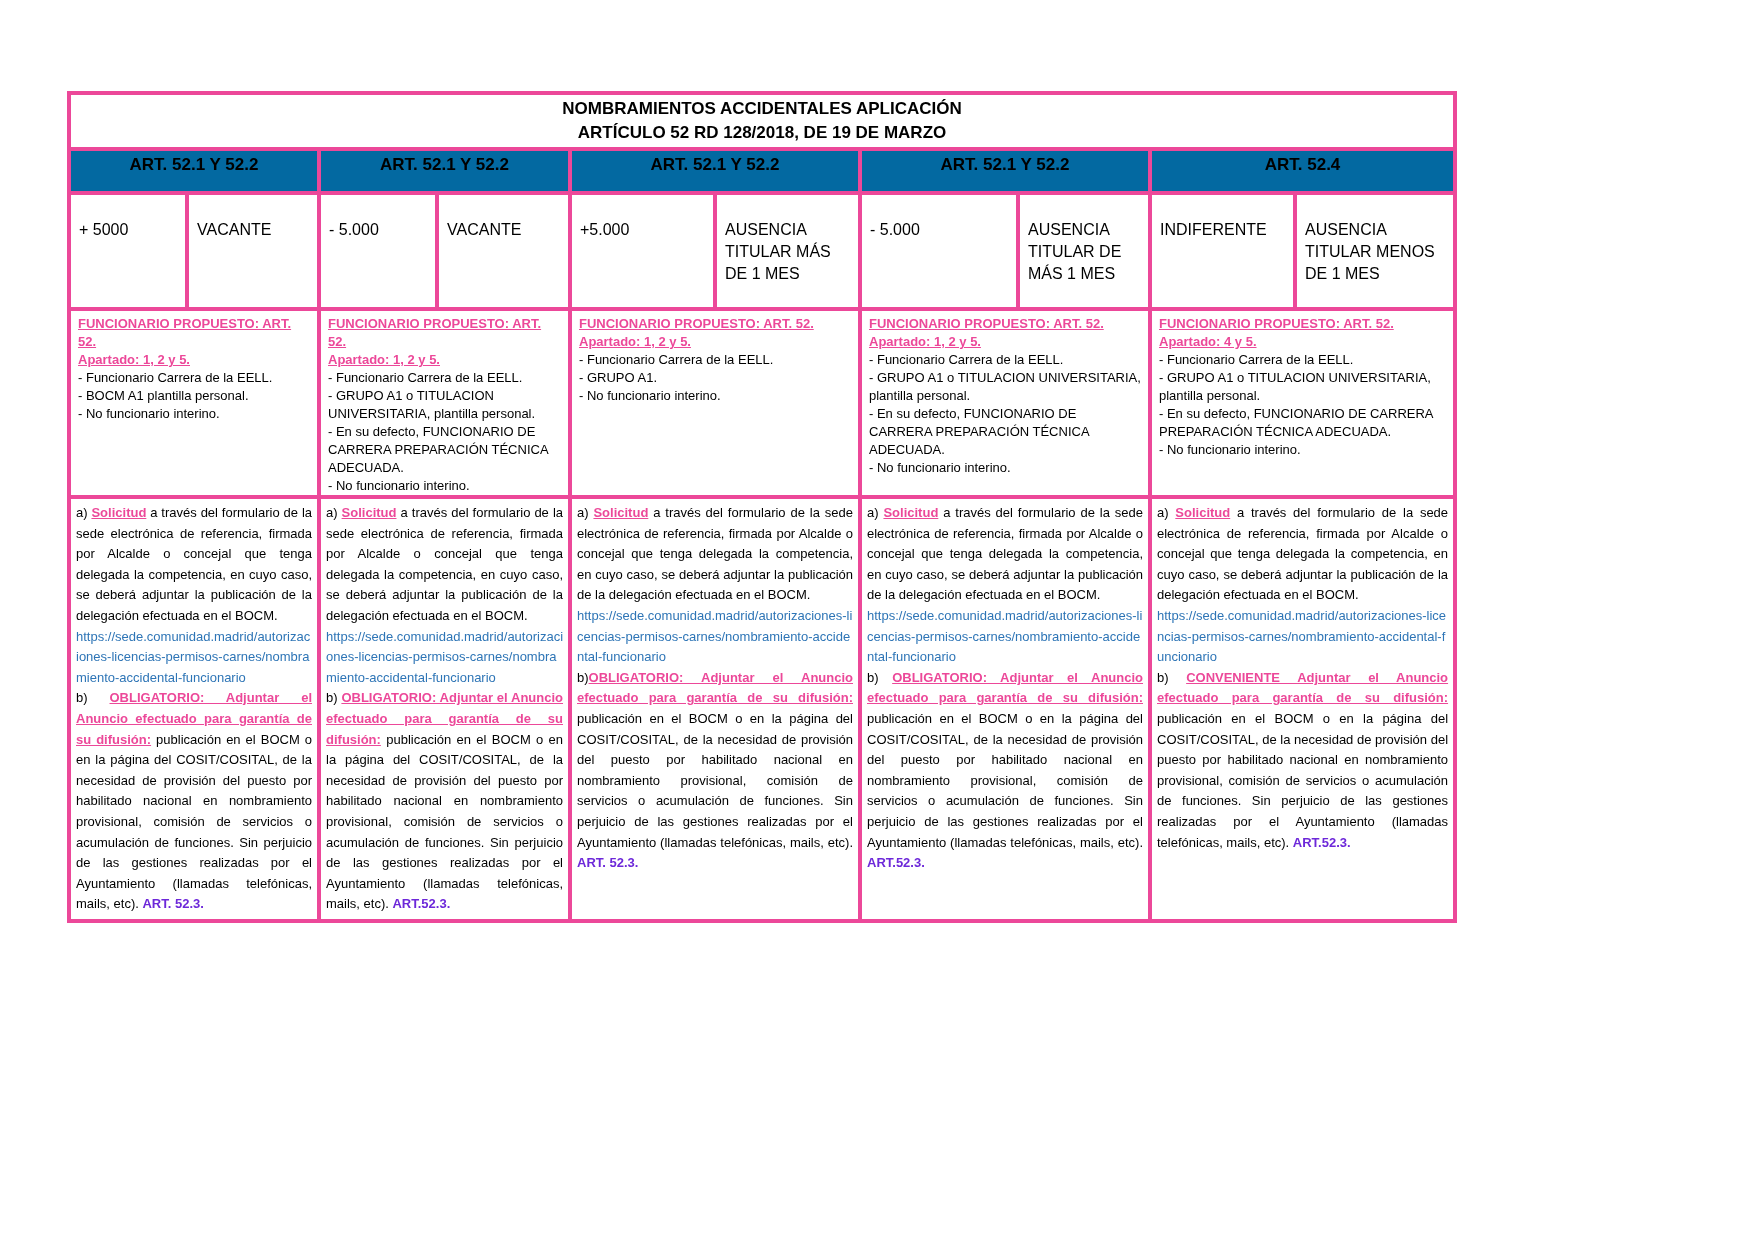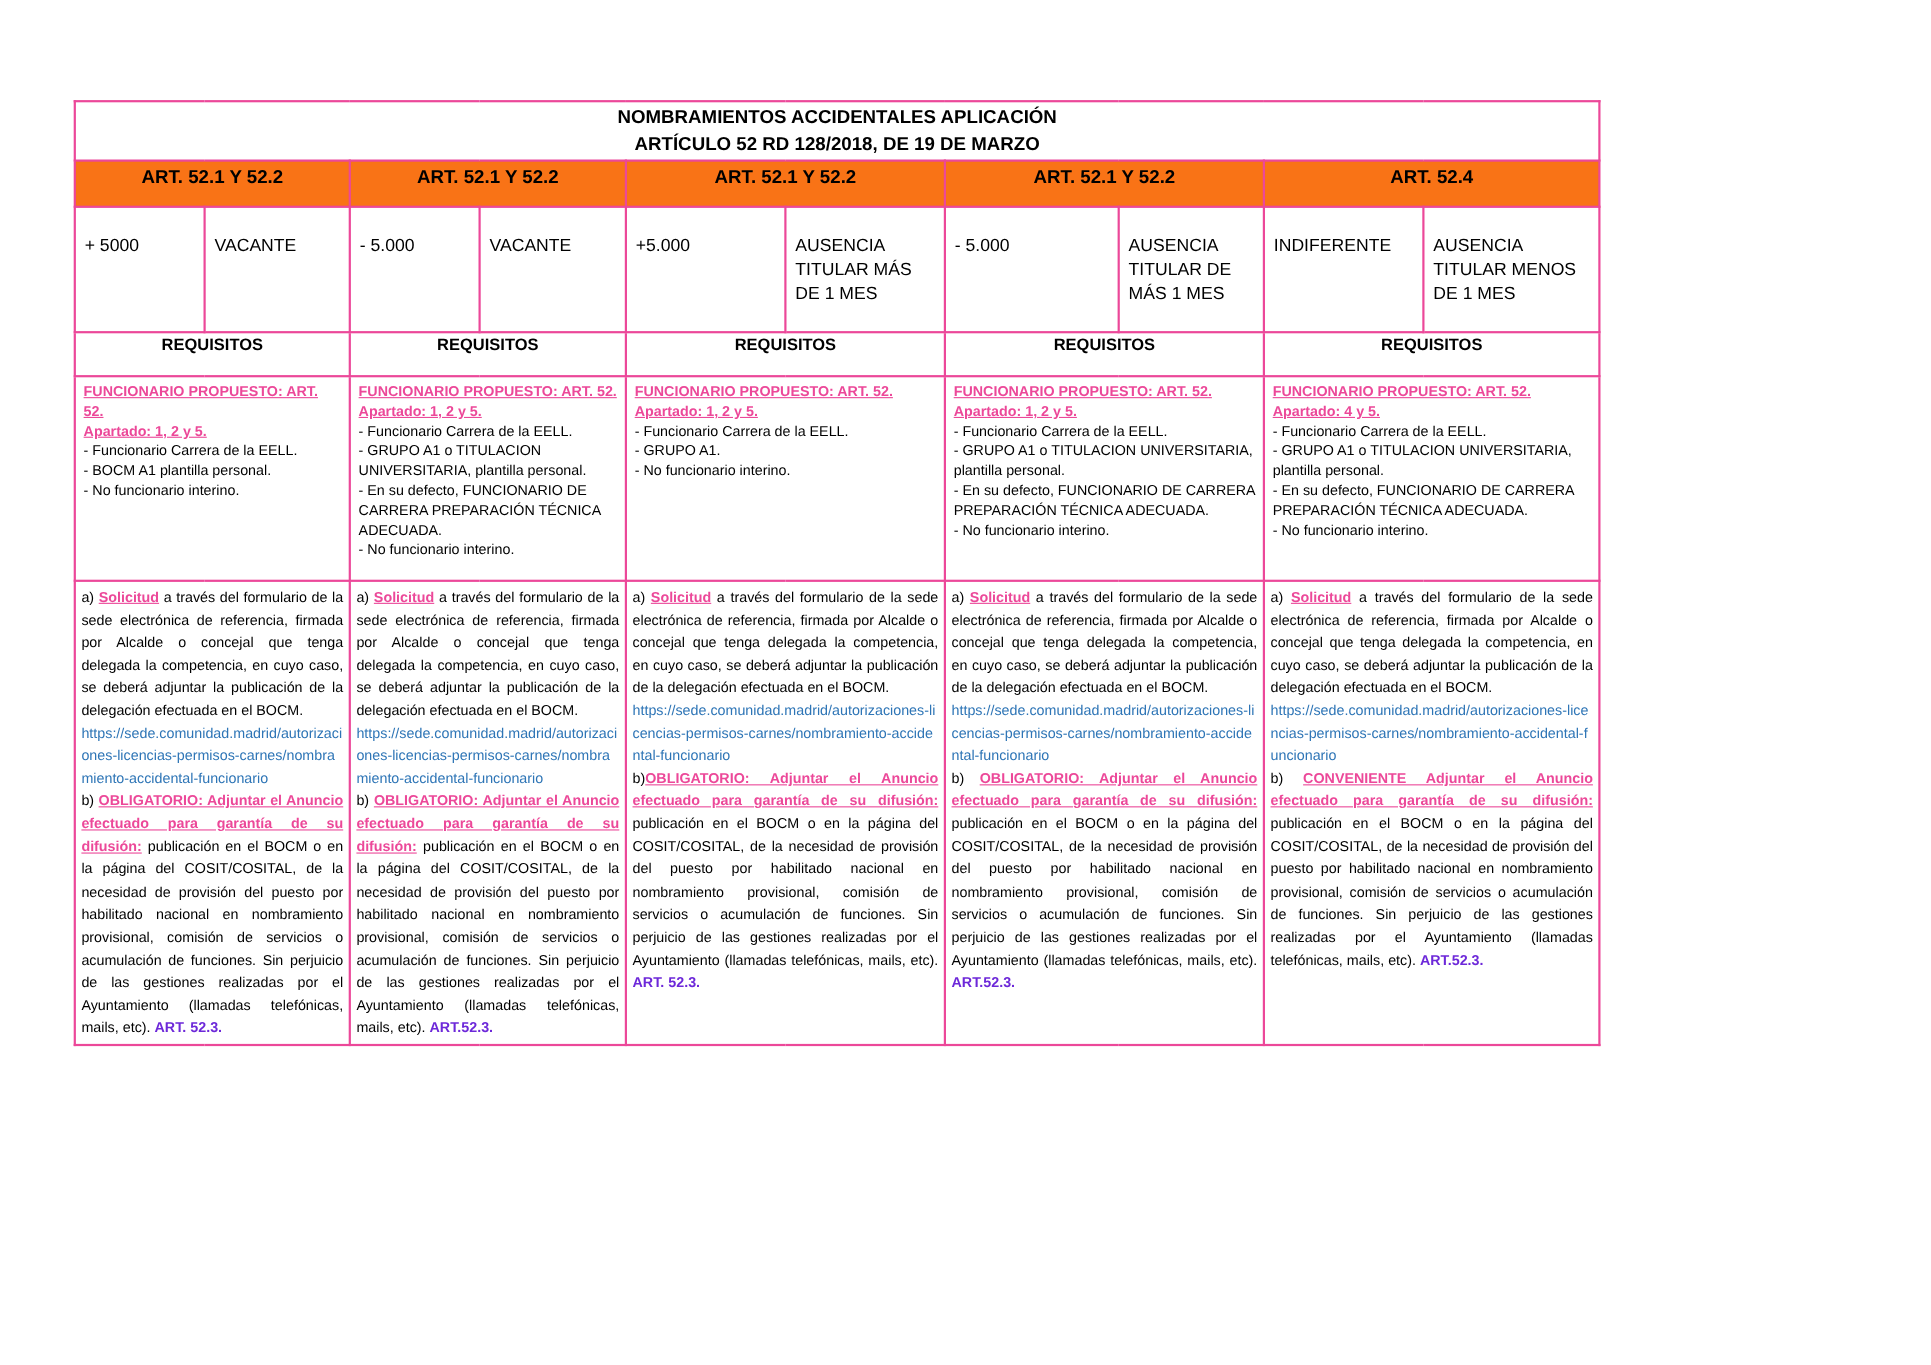--- a/index.html
+++ b/index.html
@@ -1,22 +1,22 @@
 <!DOCTYPE html>
 <html><head>
 <meta charset="utf-8">
 <style>
   html, body { margin: 0; padding: 0; background: #ffffff; }
   body { width: 1755px; height: 1241px; position: relative; overflow: hidden;
          font-family: "Liberation Sans", sans-serif; color: #000; }
   #doc-table { position: absolute; left: 67px; top: 91px; width: 1386px;
                border-collapse: collapse; table-layout: fixed; }
-  #doc-table td { border: 2px solid #ec4899; padding: 0; vertical-align: top; }
+  #doc-table td { border: 4px solid #ec4899; padding: 0; vertical-align: top; }
   .title-cell { height: 50px; text-align: center; font-weight: bold; font-size: 17px; line-height: 24px; padding-top: 2px !important; }
-  .art-cell { background: #f97316; text-align: center; font-weight: bold; font-size: 17px; height: 36px; padding-top: 4px !important; }
+  .art-cell { background: #0369a1; text-align: center; font-weight: bold; font-size: 17px; height: 36px; padding-top: 4px !important; }
   .hdr-cell { font-weight: bold; font-size: 16px; line-height: 23px; height: 66px; padding: 22px 8px 0 8px !important; }
   .val-cell { font-size: 16px; line-height: 22px; height: 88px; padding: 24px 8px 0 8px !important; }
   .sec-cell { text-align: center; font-weight: bold; font-size: 15px; height: 36px; padding-top: 2px !important; }
   .req-cell { font-size: 13px; line-height: 18px; height: 180px; padding: 4px 7px 0 7px !important; }
   .doc-cell { font-size: 13px; line-height: 20.6px; height: 416px; padding: 4px 5px 0 5px !important; text-align: justify; }
   .red-u { color: #ec4899; font-weight: bold; text-decoration: underline; }
   .red { color: #6d28d9; font-weight: bold; }
   .link { color: #2e75b6; word-break: break-all; }
   .line { display: block; }
   .pad-l { padding-left: 14px; }
@@ -55,27 +55,20 @@
         <td class="val-cell">+ 5000</td>
         <td class="val-cell">VACANTE</td>
         <td class="val-cell pad-l">- 5.000</td>
         <td class="val-cell">VACANTE</td>
         <td class="val-cell">+5.000</td>
         <td class="val-cell">AUSENCIA TITULAR MÁS DE 1 MES</td>
         <td class="val-cell">- 5.000</td>
         <td class="val-cell">AUSENCIA TITULAR DE MÁS 1 MES</td>
         <td class="val-cell">INDIFERENTE</td>
         <td class="val-cell">AUSENCIA TITULAR  MENOS DE 1 MES</td>
-      </tr>
-  <tr id="row-reqh">
-        <td colspan="2" class="sec-cell">REQUISITOS</td>
-        <td colspan="2" class="sec-cell">REQUISITOS</td>
-        <td colspan="2" class="sec-cell">REQUISITOS</td>
-        <td colspan="2" class="sec-cell">REQUISITOS</td>
-        <td colspan="2" class="sec-cell">REQUISITOS</td>
       </tr>
   <tr id="row-req">
         <td colspan="2" class="req-cell">
           <span class="line red-u">FUNCIONARIO PROPUESTO: ART. 52.</span>
           <span class="line red-u">Apartado: 1, 2 y 5.</span>
           <span class="line">- Funcionario Carrera de la EELL.</span>
           <span class="line">- BOCM A1 plantilla personal.</span>
           <span class="line">- No funcionario interino.</span>
         </td>
         <td colspan="2" class="req-cell">

